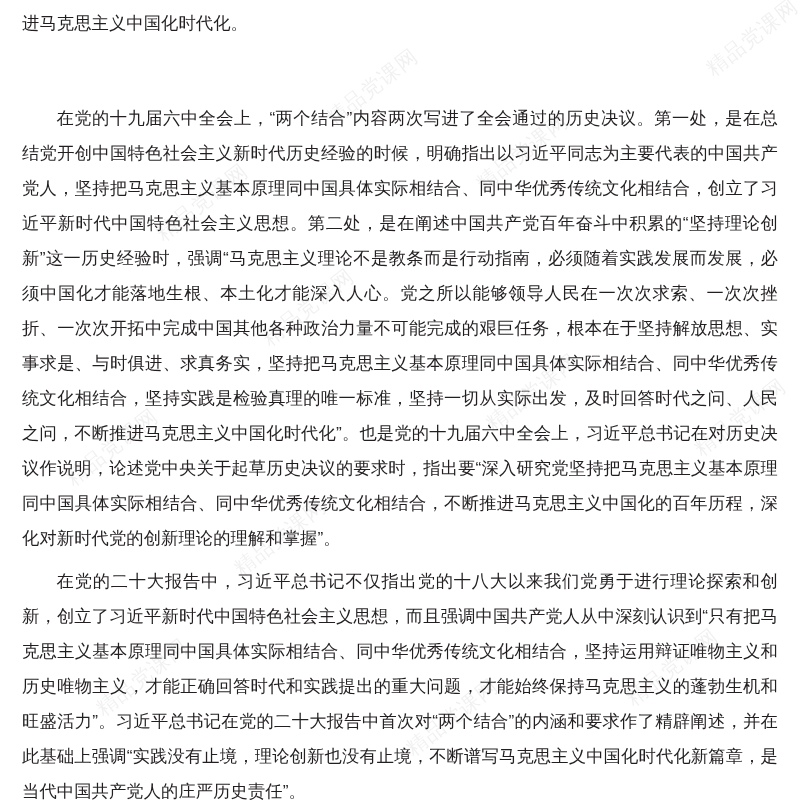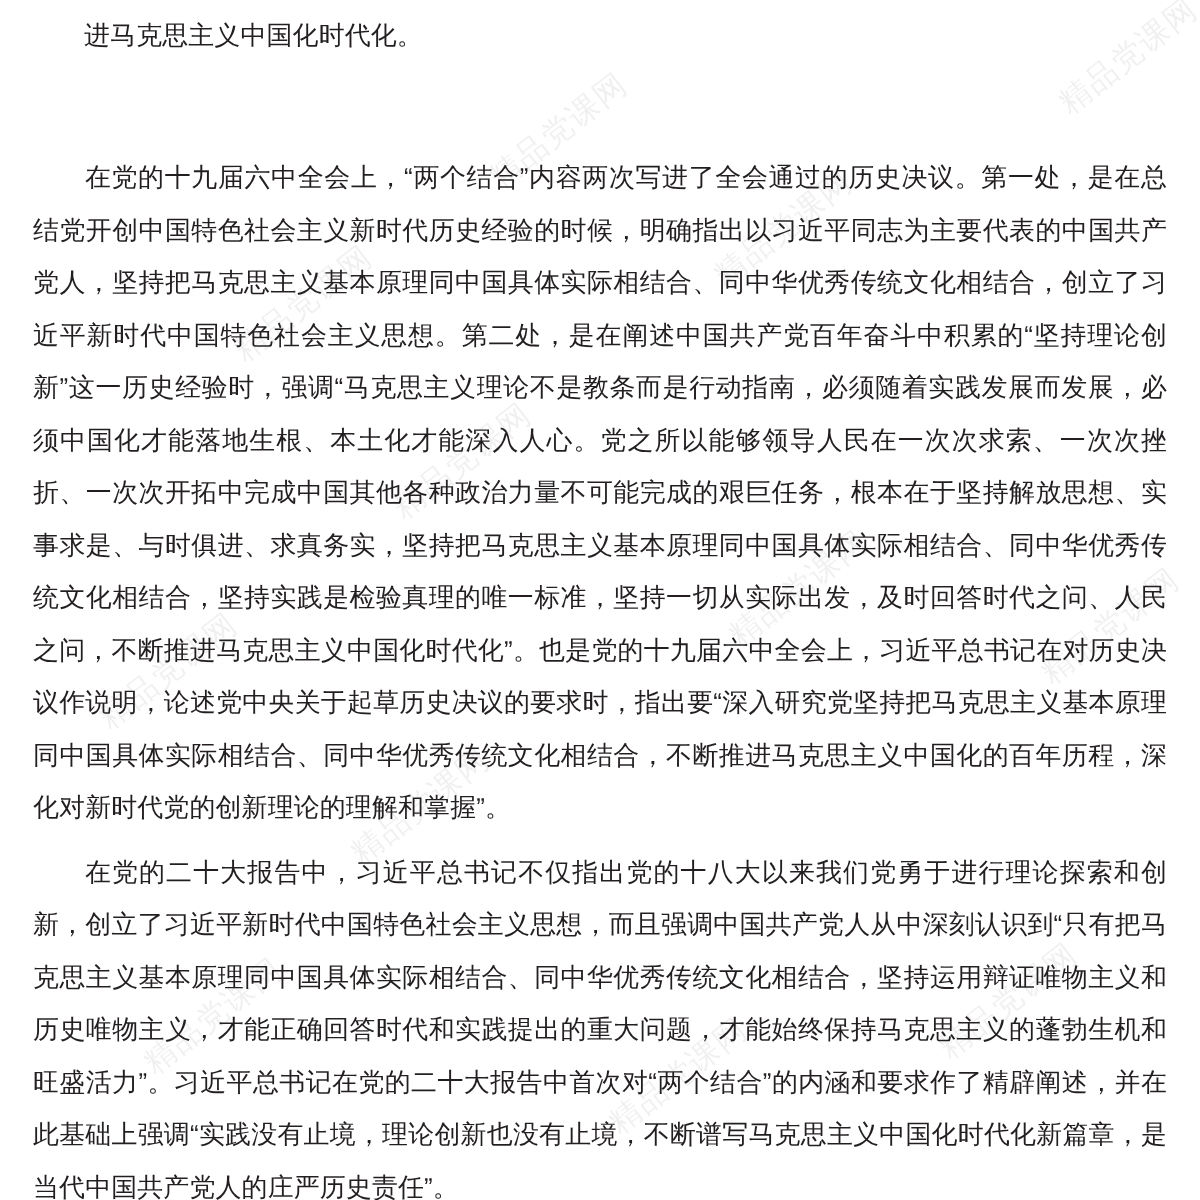--- a/index.html
+++ b/index.html
@@ -60,21 +60,20 @@
     text-justify: inter-ideograph;
     letter-spacing: 0.1px;
     margin: 0;
     word-break: break-all;
   }
 
   
   .continuation {
     text-indent: 0;
     margin-bottom: 0;
-    margin-left: 34px;
   }
 
   
   .section-heading {
     font-size: 17.3px;
     line-height: 35px;
     font-weight: bold;
     color: #1a1a1a;
     margin: 0;
     padding-left: 34px;

